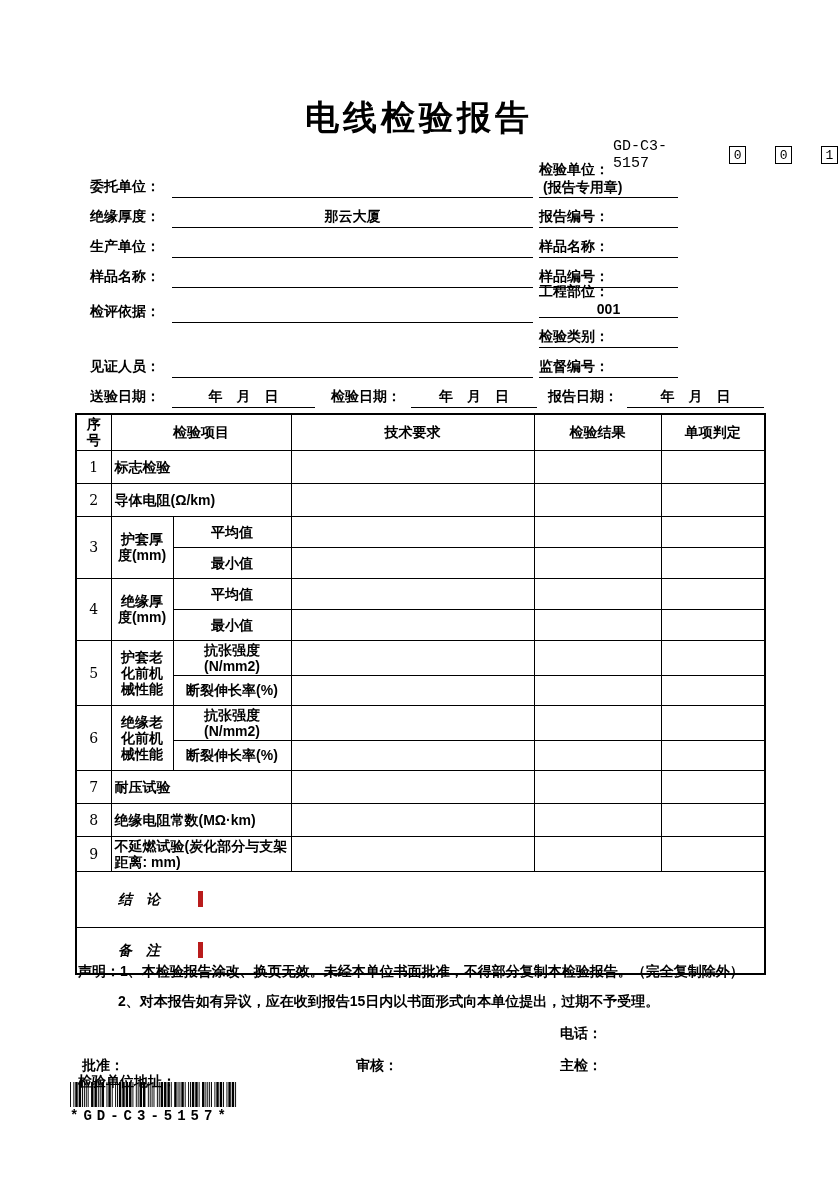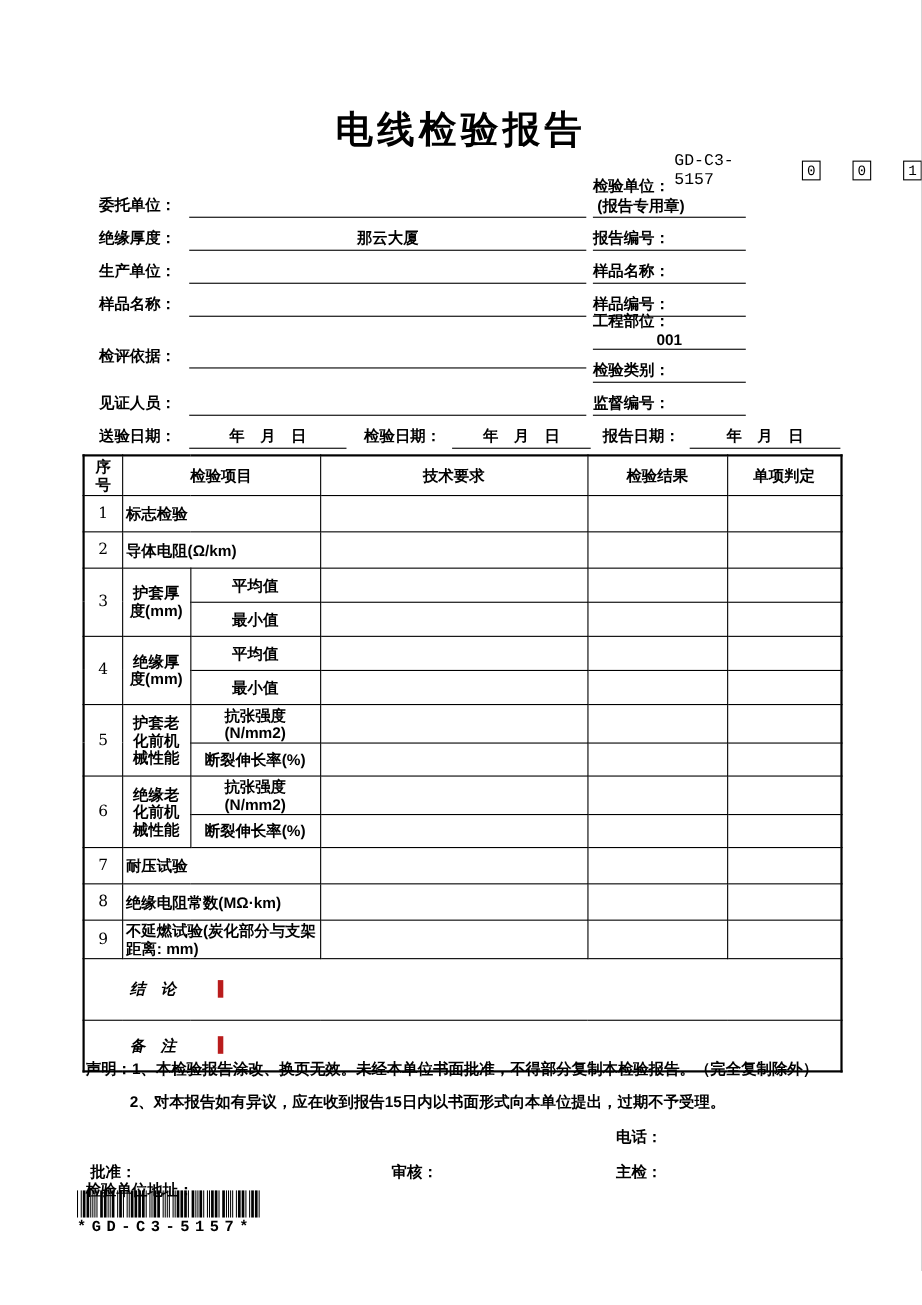--- a/index.html
+++ b/index.html
@@ -82,21 +82,21 @@
     <span class="line">那云大厦</span>
   </div>
   <div class="field fl" style="top:238px">
     <span class="lbl">生产单位：</span>
     <span class="line"></span>
   </div>
   <div class="field fl" style="top:268px">
     <span class="lbl">样品名称：</span>
     <span class="line"></span>
   </div>
-  <div class="field fl" style="top:315px">
+  <div class="field fl" style="top:303px">
     <span class="lbl">检评依据：</span>
     <span class="line"></span>
   </div>
   <div class="field fl" style="top:358px">
     <span class="lbl">见证人员：</span>
     <span class="line"></span>
   </div>
 
   <div class="field fr" style="top:178px">
     <span class="lbl">检验单位：</span>

